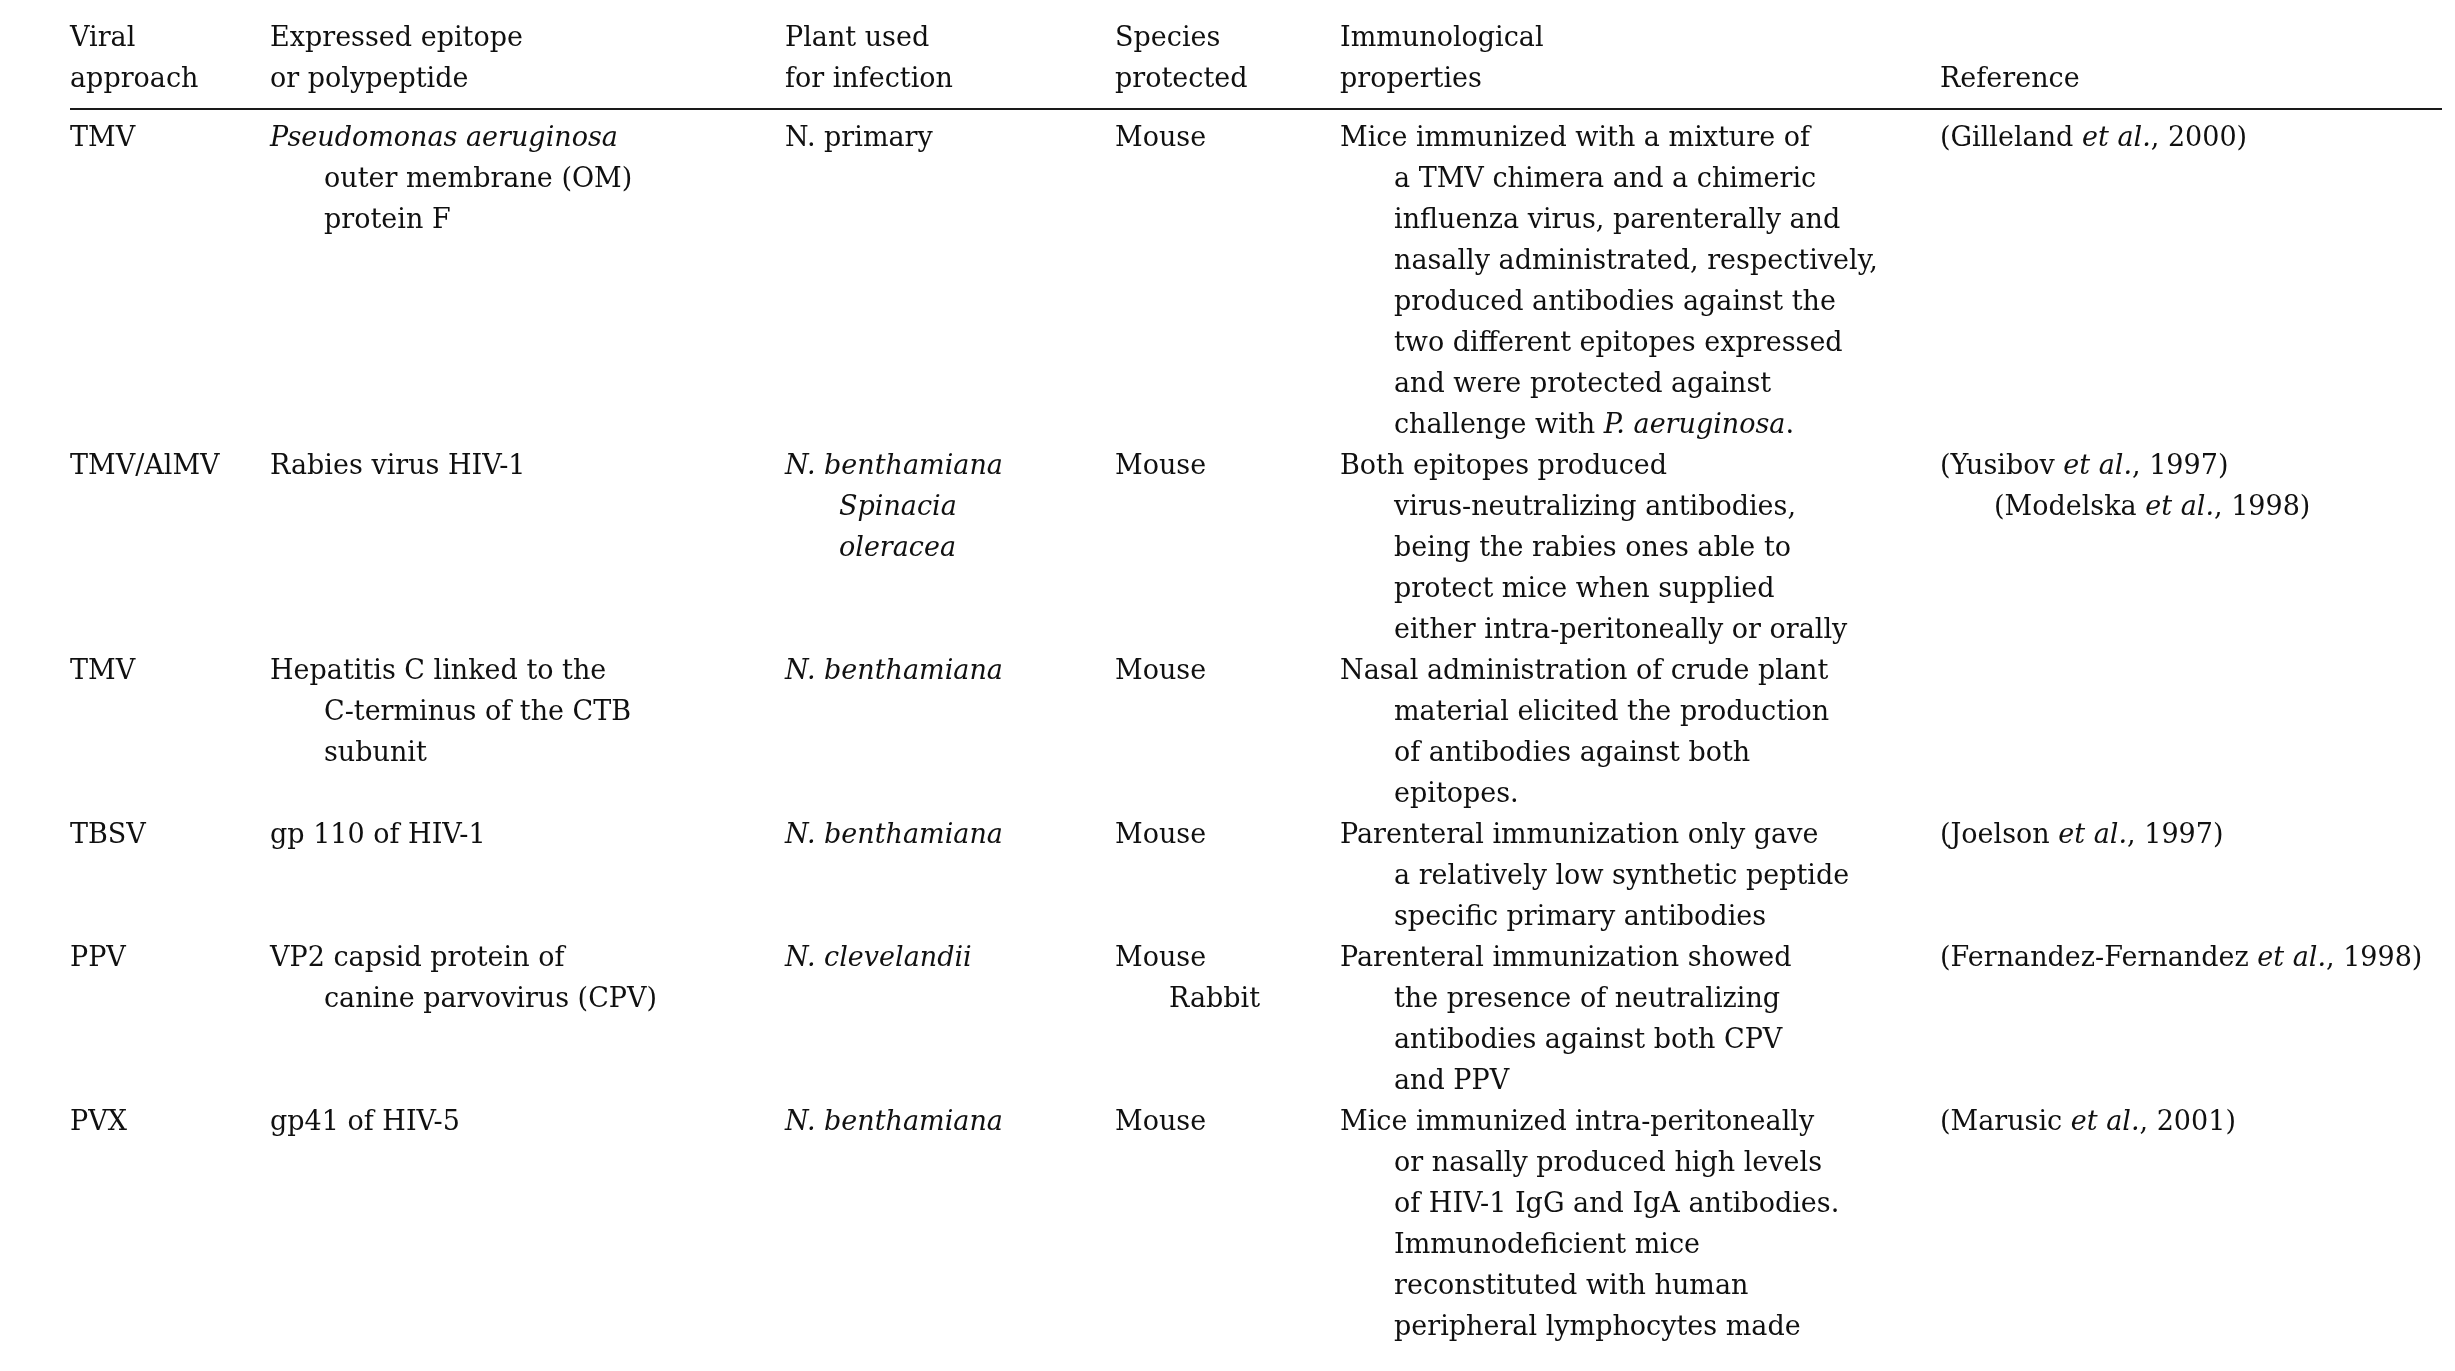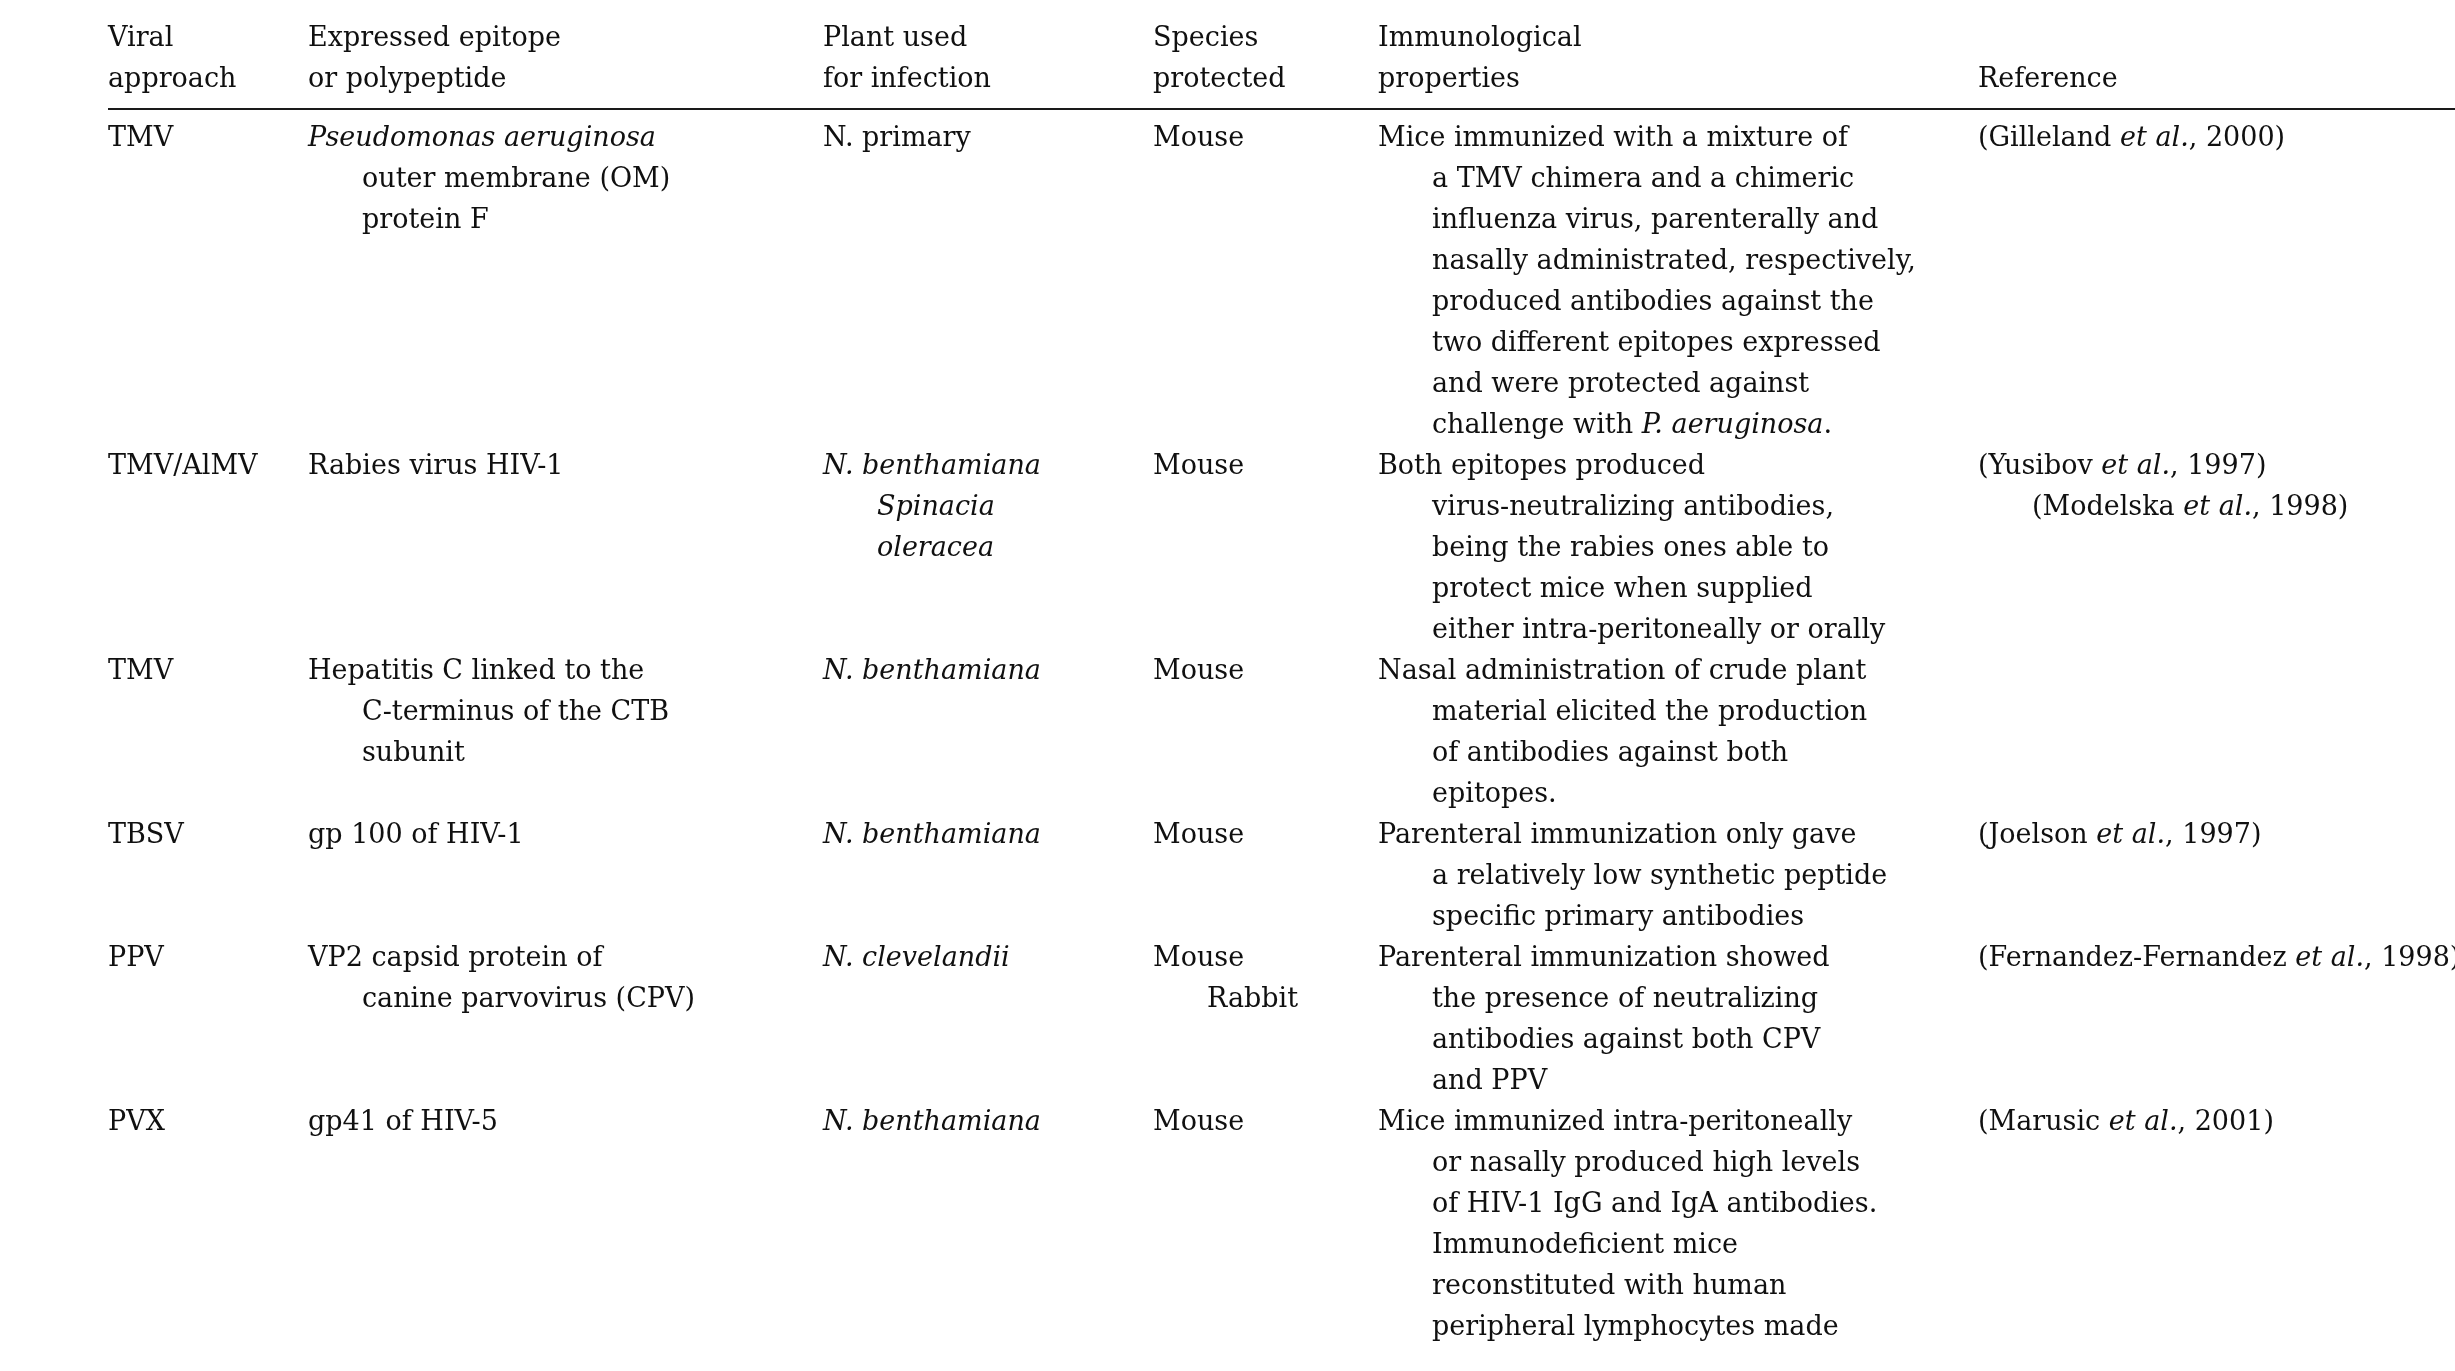--- a/index.html
+++ b/index.html
@@ -10,21 +10,21 @@
   body {
     width: 2455px;
     height: 1371px;
     overflow: hidden;
     font-family: "DejaVu Serif", "Liberation Serif", serif;
     font-size: 27px;
     line-height: 41px;
     color: #101010;
   }
   .page {
-    padding: 16px 0 0 108px;
+    padding: 16px 0 0 70px;
   }
   .grid-row {
     display: grid;
     grid-template-columns: 200px 515px 330px 225px 600px 500px;
   }
   .thead {
     align-items: end;
   }
   .th {
     white-space: nowrap;
@@ -88,21 +88,21 @@
       <div class="grid-row trow">
         <div class="td">TMV</div>
         <div class="td">Hepatitis C linked to the<br>C-terminus of the CTB<br>subunit</div>
         <div class="td"><i>N. benthamiana</i></div>
         <div class="td">Mouse</div>
         <div class="td">Nasal administration of crude plant<br>material elicited the production<br>of antibodies against both<br>epitopes.</div>
       </div>
 
       <div class="grid-row trow">
         <div class="td">TBSV</div>
-        <div class="td">gp 100 of HIV-1</div>
+        <div class="td">gp 110 of HIV-1</div>
         <div class="td"><i>N. benthamiana</i></div>
         <div class="td">Mouse</div>
         <div class="td">Parenteral immunization only gave<br>a relatively low synthetic peptide<br>specific primary antibodies</div>
         <div class="td">(Joelson <i>et al.</i>, 1997)</div>
       </div>
 
       <div class="grid-row trow">
         <div class="td">PPV</div>
         <div class="td">VP2 capsid protein of<br>canine parvovirus (CPV)</div>
         <div class="td"><i>N. clevelandii</i></div>

